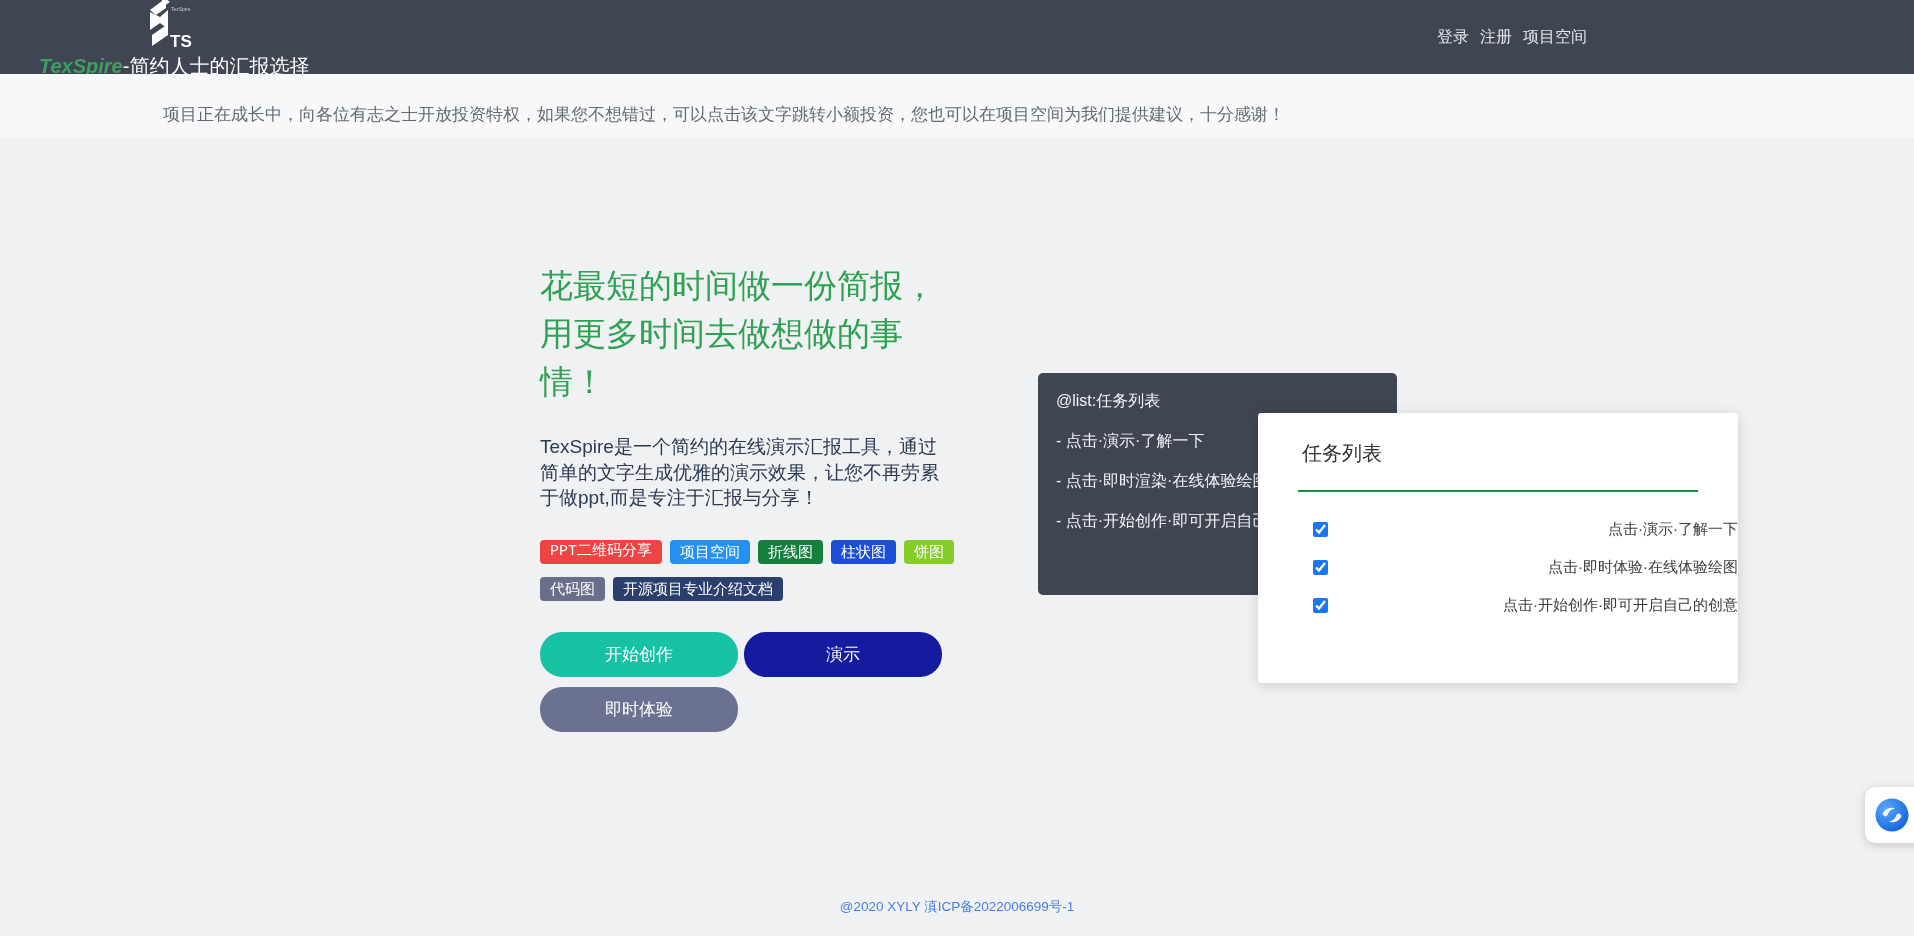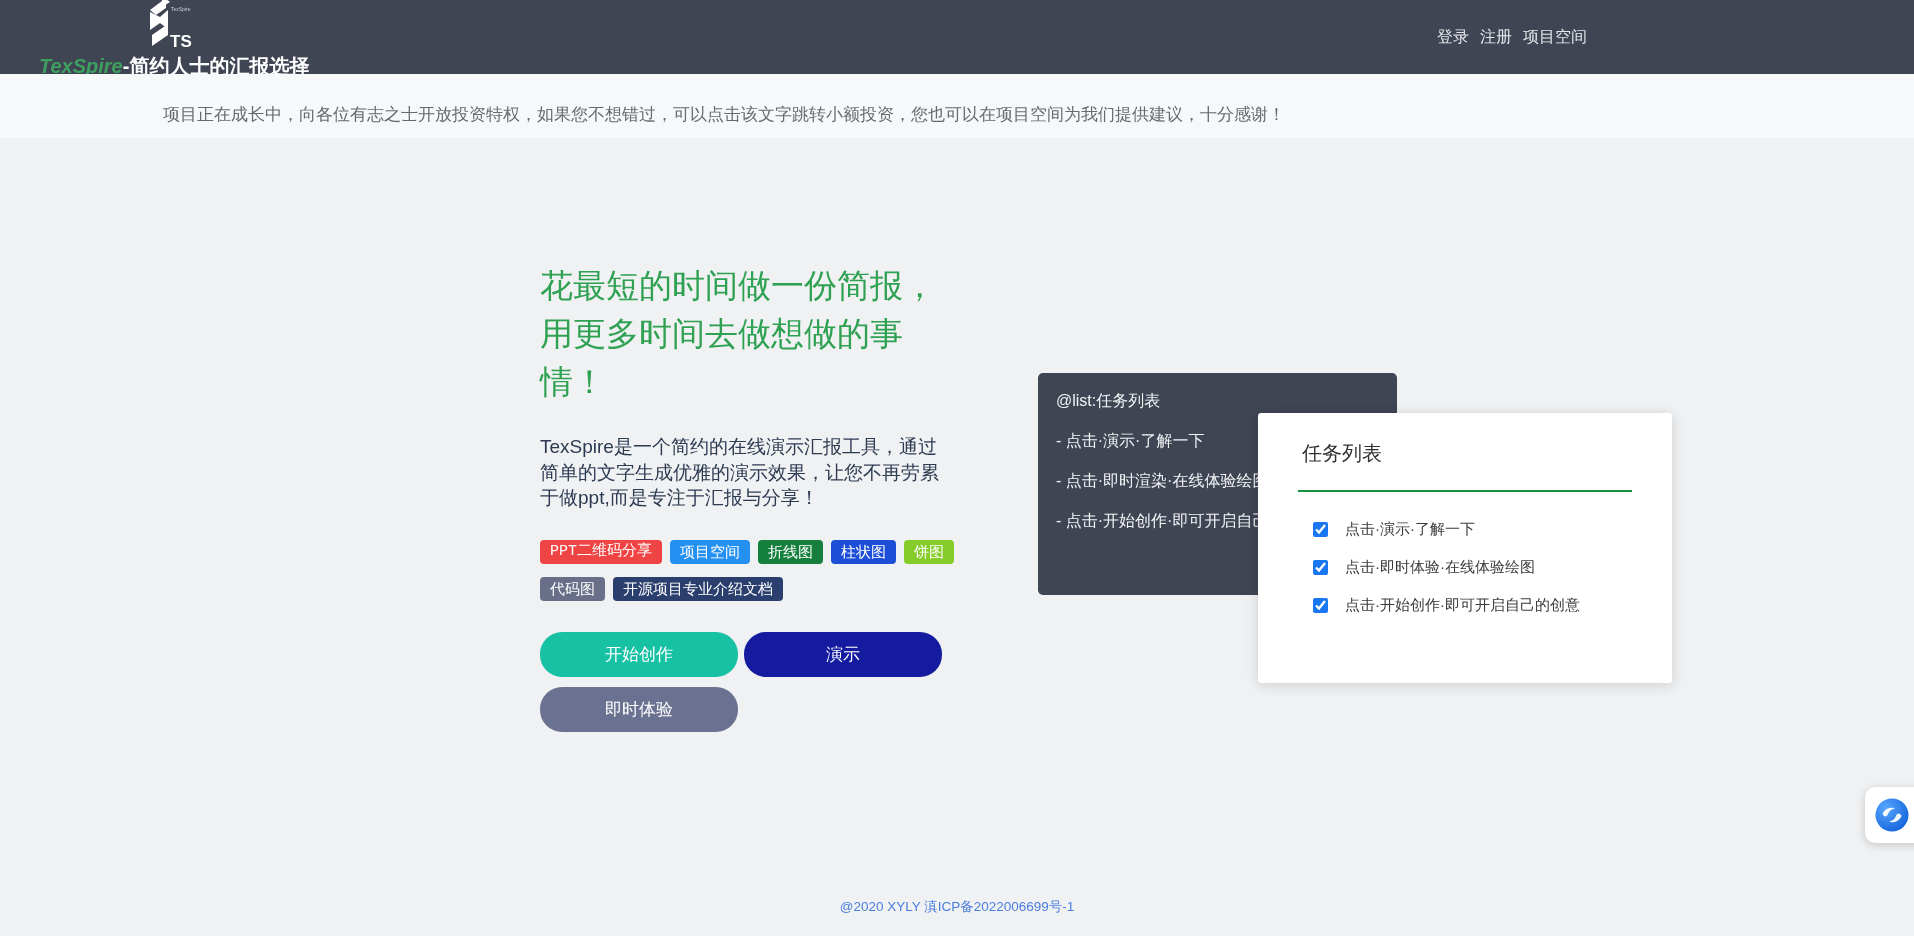--- a/index.html
+++ b/index.html
@@ -16,21 +16,21 @@
   .navbar {
     position: absolute; top: 0; left: 0;
     width: 100%; height: 74px;
     background: #3f4553;
     display: flex; align-items: center;
   }
   .brand-block { display: flex; align-items: center; margin-left: 33px; cursor: pointer; flex-direction: column; }
   .logo { width: 52px; height: 58px; flex: 0 0 auto; }
   .brand-title { margin-left: 6px; font-size: 20px; white-space: nowrap; }
   .brand-name { color: #3ea05f; font-style: italic; font-weight: 600; }
-  .brand-suffix { color: #ffffff; font-weight: 700; }
+  .brand-suffix { color: #ffffff; font-weight: 400; }
   .nav-links {
     position: absolute; right: 327px; top: 0; height: 74px;
     display: flex; align-items: center; gap: 11px;
   }
   .nav-link { color: #e4e6e9; font-size: 16px; text-decoration: none; cursor: pointer; white-space: nowrap; }
 
   
   .notice-strip {
     position: absolute; top: 74px; left: 0;
     width: 100%; height: 64px;
@@ -80,37 +80,37 @@
     overflow: hidden; z-index: 1;
     color: #f2f3f5; font-size: 16px;
   }
   .source-title { line-height: 20px; white-space: nowrap; }
   .source-item { line-height: 20px; white-space: nowrap; margin-top: 20px; }
   .source-item:first-of-type { margin-top: 26px; }
 
   
   .task-card {
     position: absolute; left: 1258px; top: 413px;
-    width: 414px; height: 270px;
+    width: 480px; height: 270px;
     background: #ffffff; border-radius: 3px;
     box-shadow: 0 2px 14px rgba(0,0,0,0.15);
     box-sizing: border-box; z-index: 3;
   }
   .task-card-title {
     margin: 28px 0 0 44px;
     font-size: 20px; line-height: 24px; color: #303133;
   }
   .task-divider {
     margin: 25px 40px 0 40px;
     border: none; border-top: 2px solid #16913f; height: 0;
   }
   .task-rows { margin-top: 29px; }
   .task-row {
     display: flex; align-items: center; gap: 17px;
-    margin: 4px 0 22px 55px; height: 16px;
+    margin: 4px 0 22px 55px; height: 16px; justify-content: space-between;
   }
   .task-checkbox {
     width: 15px; height: 15px; margin: 0;
     accent-color: #1977f2; cursor: pointer;
   }
   .task-label { font-size: 15px; color: #3a3a3a; white-space: nowrap; }
 
   
   .footer {
     position: absolute; top: 897px; left: 0; width: 100%;

